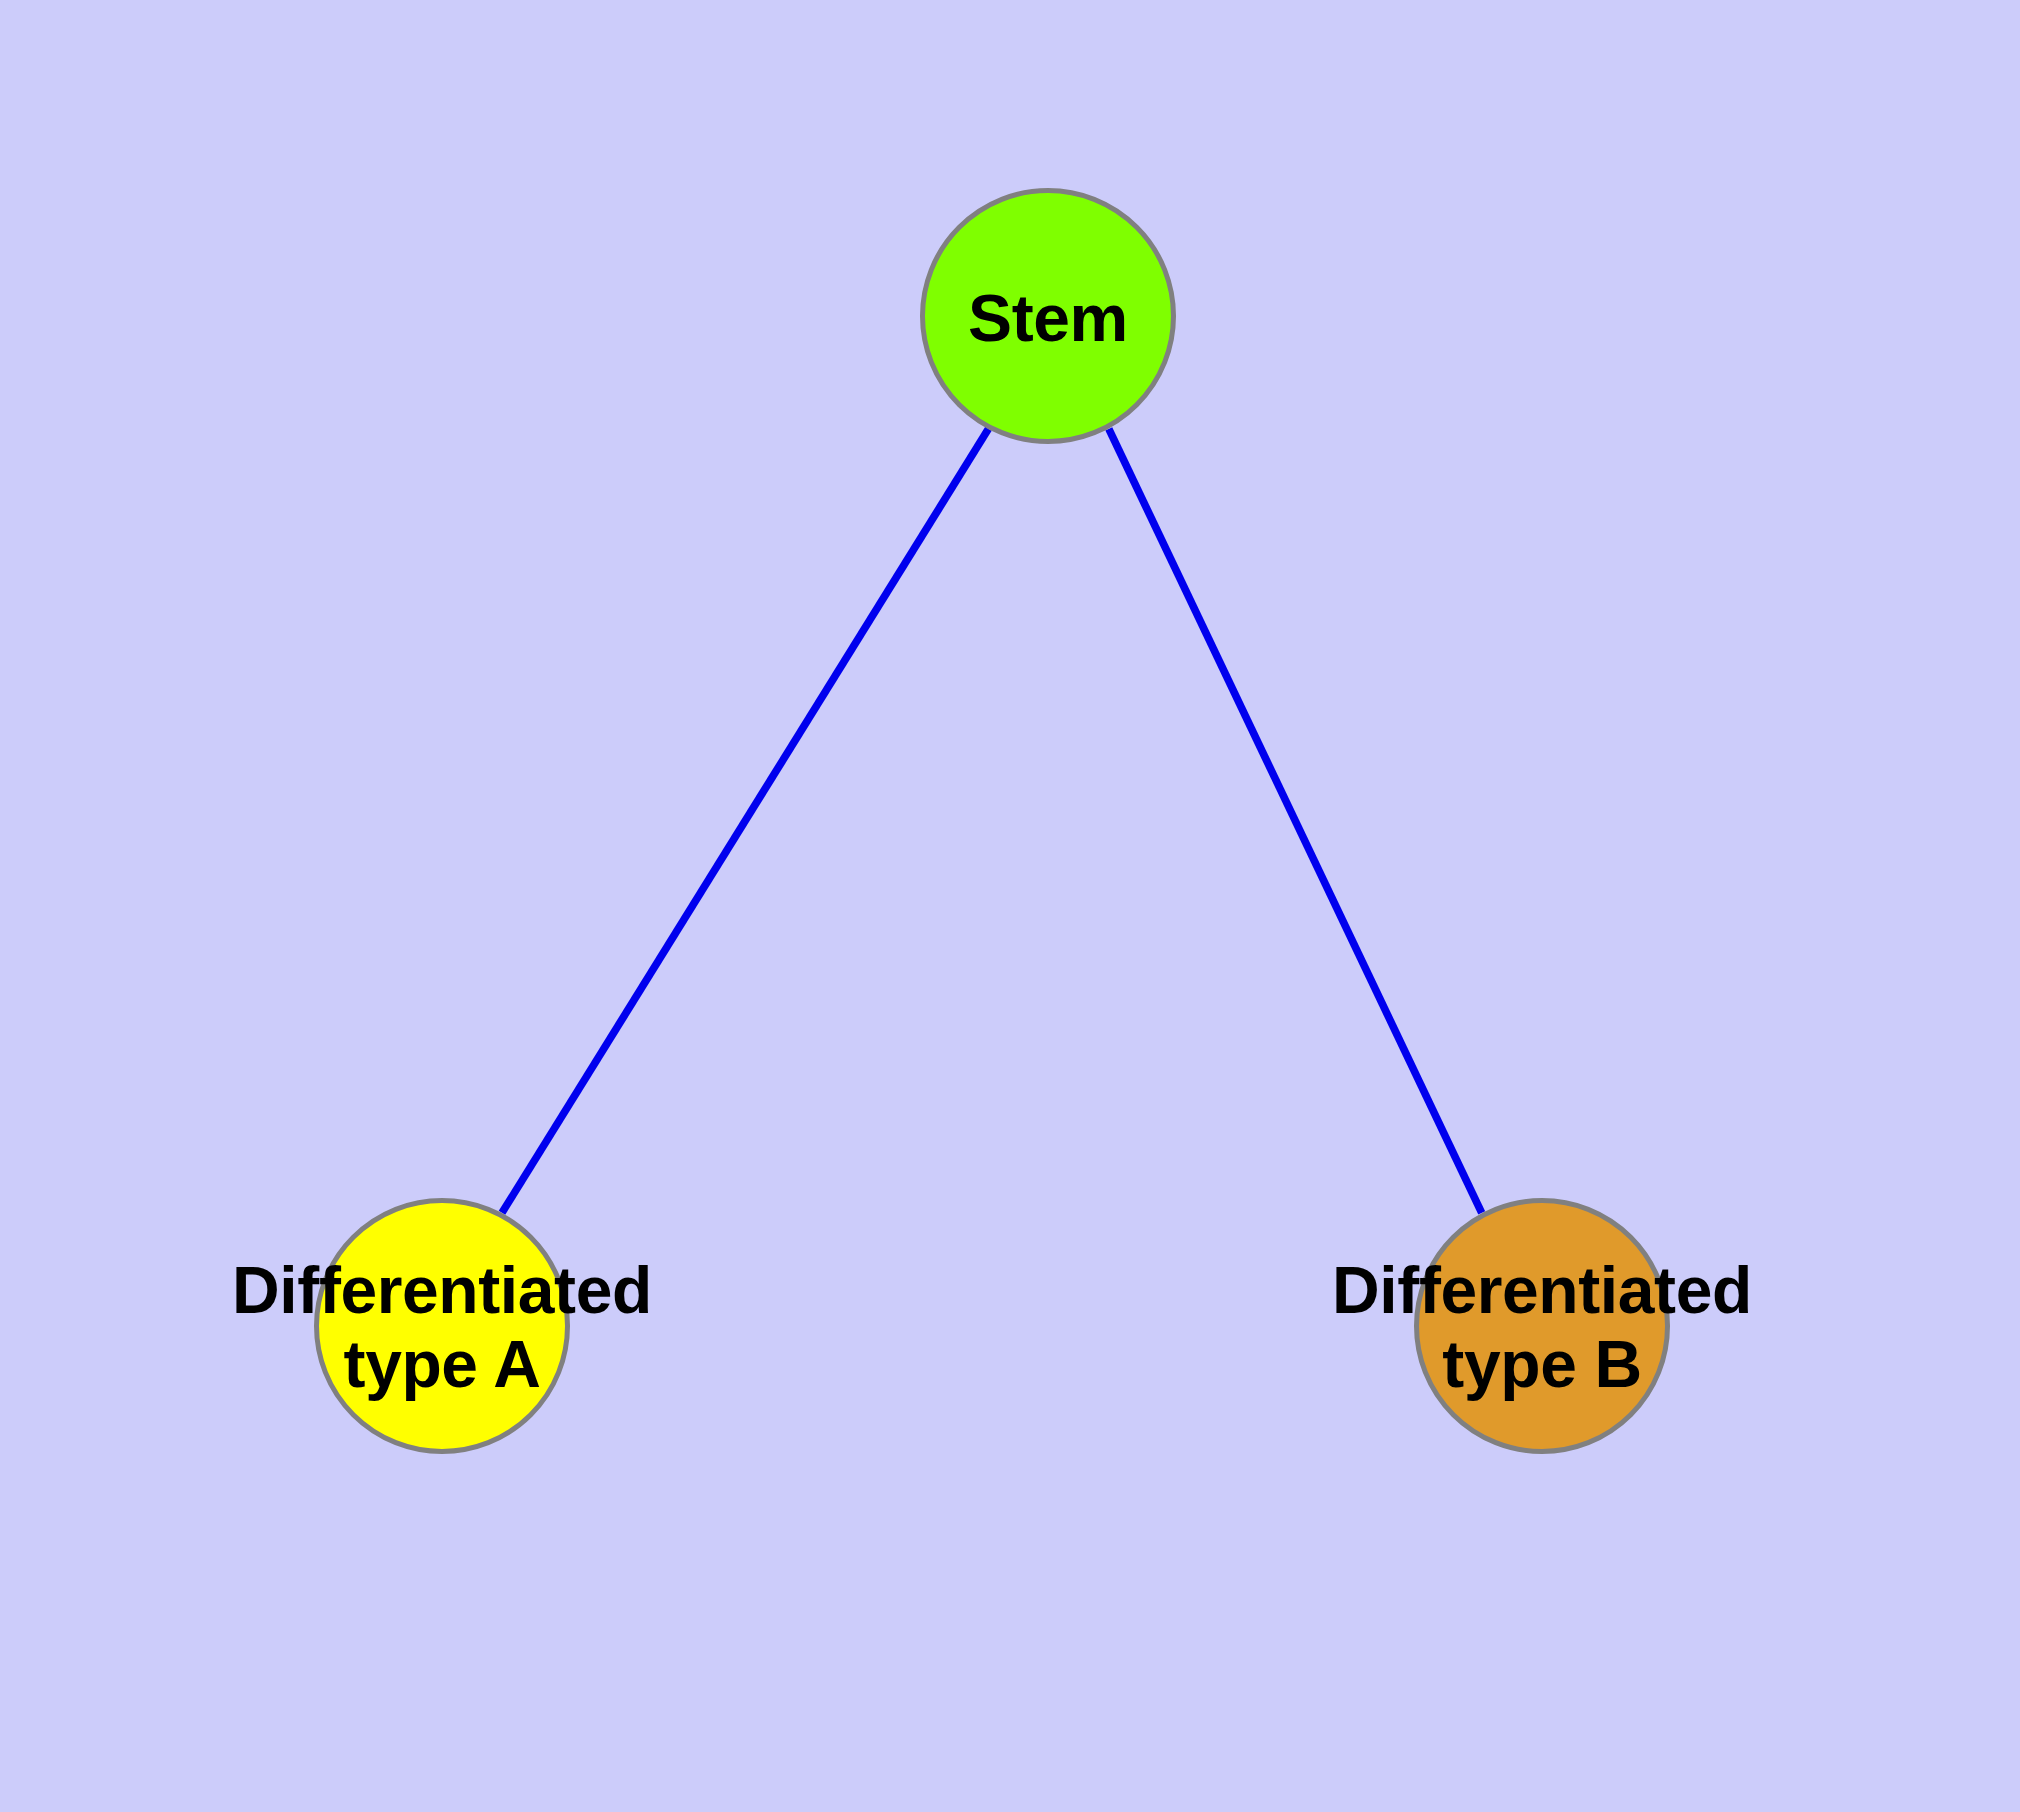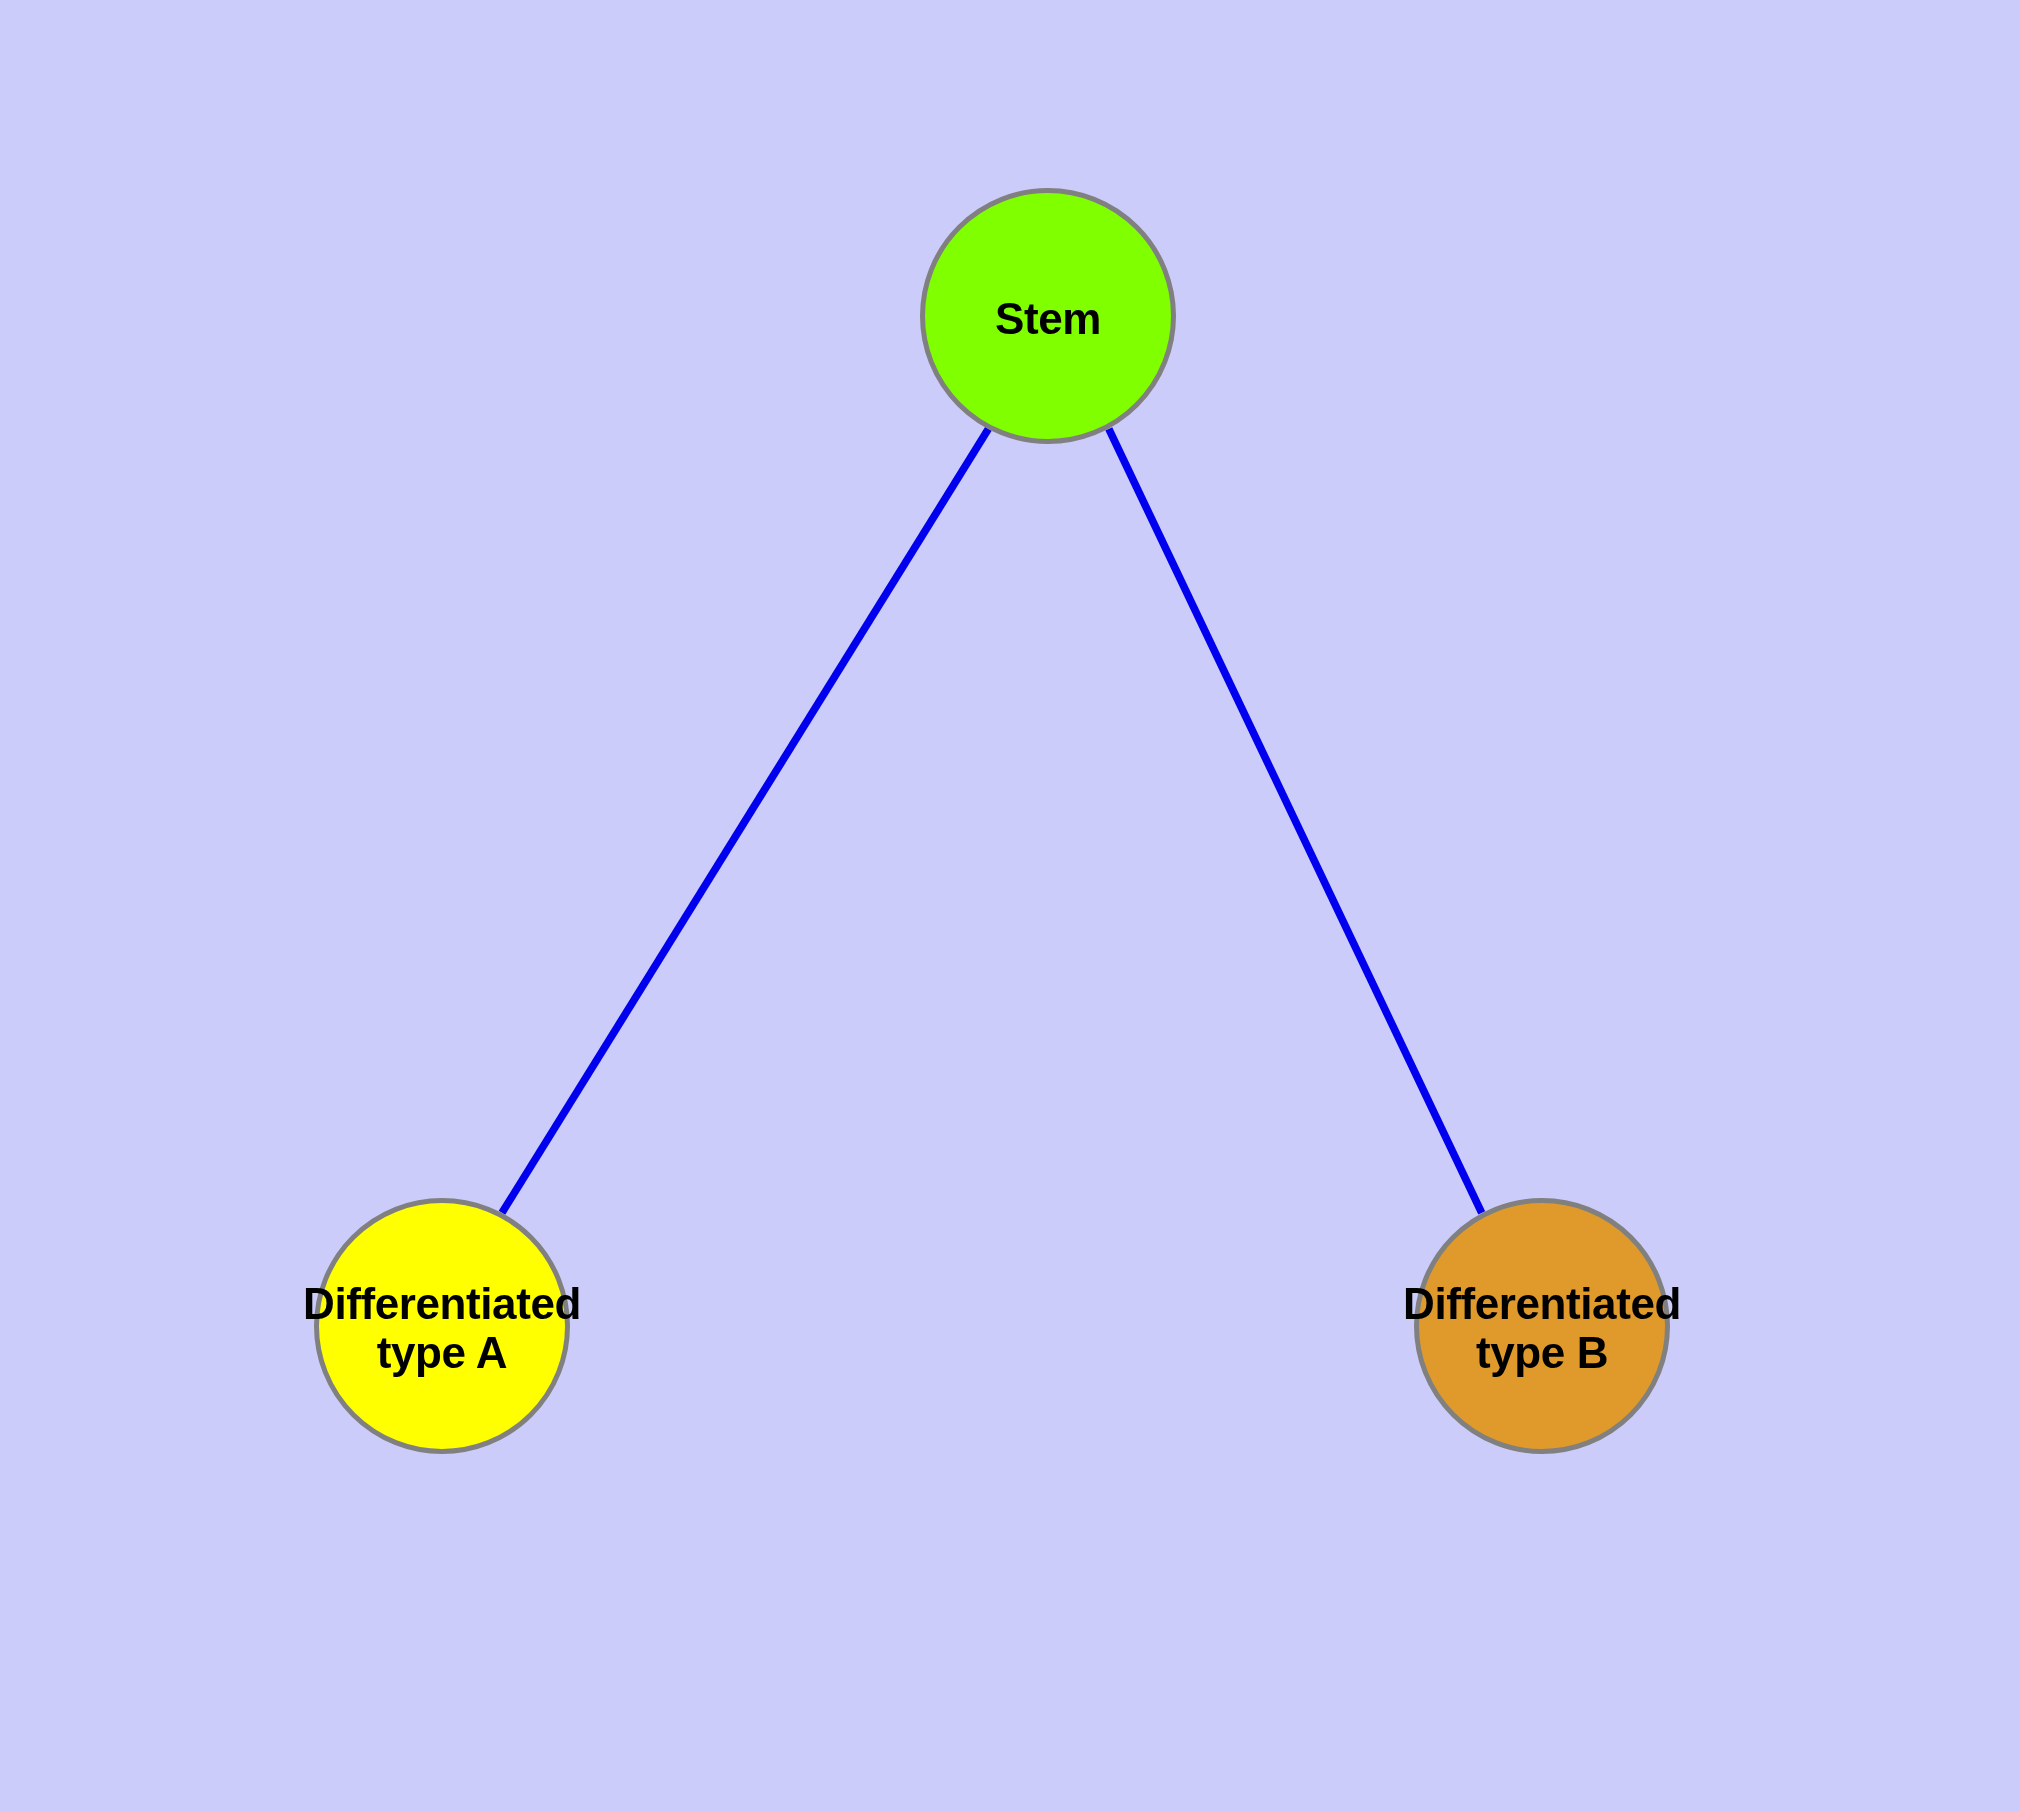--- a/index.html
+++ b/index.html
@@ -30,21 +30,21 @@
     position: absolute;
     box-sizing: border-box;
     border-radius: 50%;
     border: 5.1px solid #808080;
   }
   .node-label {
     position: absolute;
     color: #000000;
     font-family: "Liberation Sans", sans-serif;
     font-weight: bold;
-    font-size: 44px;
+    font-size: 66px;
     line-height: 1.12;
     text-align: center;
     white-space: pre;
     letter-spacing: -0.4px;
     transform: translate(-50%, -50%);
   }
 </style>
 </head>
 <body>
 

